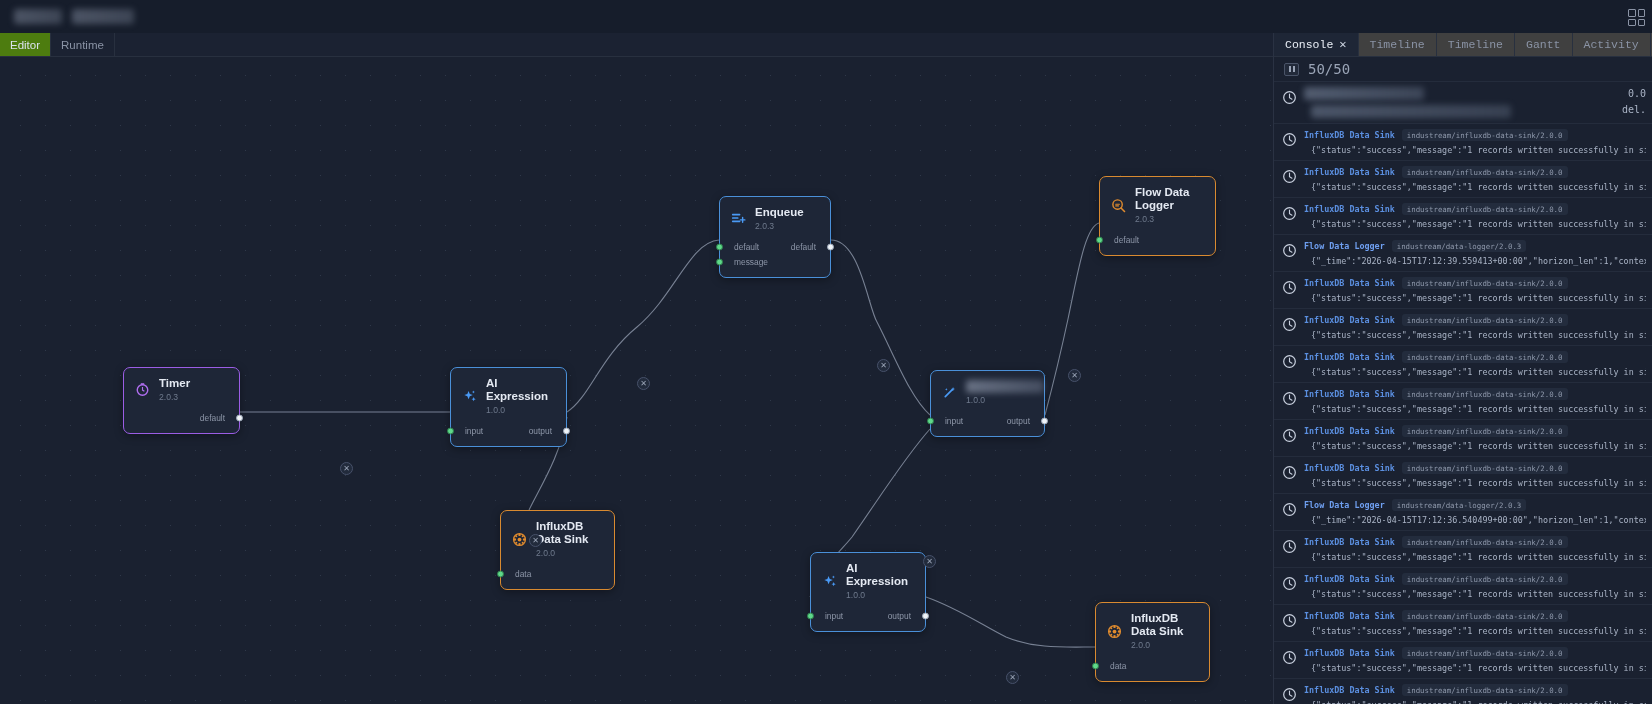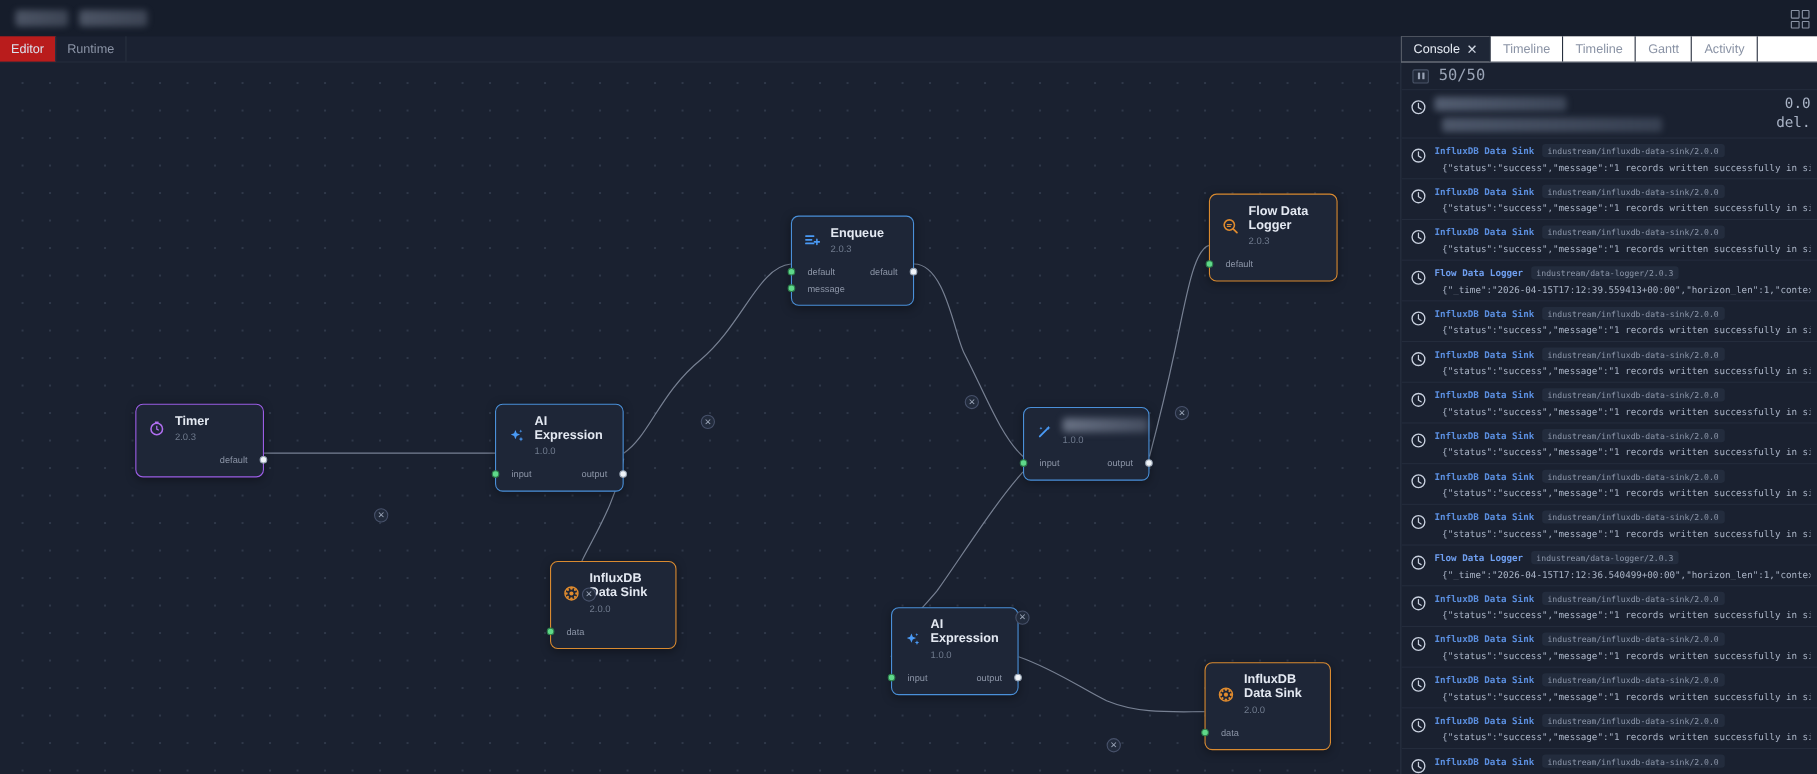--- a/index.html
+++ b/index.html
@@ -44,21 +44,21 @@
     background: #1b2232;
     border-bottom: 1px solid #28303f;
     display: flex; align-items: stretch;
   }
   .tab {
     display: flex; align-items: center; padding: 0 10px;
     font-size: 11.5px; color: #8a93a5;
     border-right: 1px solid #28303f;
     cursor: pointer; white-space: nowrap;
   }
-  .tab.active { color: #dbe2ee; background: #b91c1c; }
+  .tab.active { color: #dbe2ee; background: #4d7c0f; }
 
   
   .canvas {
     position: absolute; left: 0; top: 57px; width: 1273px; height: 647px;
     background-color: #1a2130;
     background-image: radial-gradient(#2b3purple 0, transparent 0);
     background-image: radial-gradient(circle, #2f3849 0.9px, transparent 1px);
     background-size: 25px 25px;
     background-position: 8px 6px;
     overflow: hidden;
@@ -115,21 +115,21 @@
 
   
   .console {
     position: absolute; left: 1273px; top: 33px; width: 379px; height: 671px;
     background: #1a2130;
     border-left: 1px solid #2a3243;
     display: flex; flex-direction: column;
   }
   .console-tabs {
     display: flex; height: 24px; border-bottom: 1px solid #28303f;
-    background: #ffffff; flex: 0 0 24px;
+    background: #404040; flex: 0 0 24px; font-family: Liberation Mono, monospace;
   }
   .ctab {
     display: flex; align-items: center; gap: 6px; padding: 0 11px;
     font-size: 11.5px; color: #8a93a5; border-right: 1px solid #28303f;
     cursor: pointer; white-space: nowrap;
   }
   .ctab.active { color: #e8edf5; background: #1e2636; }
   .ctab .xclose { font-size: 12px; color: #cfd6e2; font-weight: 300; }
   .console-toolbar {
     height: 24px; display: flex; align-items: center; gap: 9px;
@@ -171,21 +171,21 @@
   .log-row.redacted .redbar {
     height: 13px; border-radius: 3px; width: 120px;
     background: linear-gradient(90deg, rgba(150,165,190,.45), rgba(140,155,180,.3));
     filter: blur(3px);
   }
   .log-row.redacted .redbar2 {
     height: 13px; border-radius: 3px; width: 200px; margin-top: 5px; margin-left: 7px;
     background: linear-gradient(90deg, rgba(150,165,190,.40), rgba(140,155,180,.26));
     filter: blur(3px);
   }
-  .rfrag { font-size: 13px; font-family: "DejaVu Sans Mono", monospace; color: #aab4c6; }
+  .rfrag { font-size: 10px; font-family: "DejaVu Sans Mono", monospace; color: #aab4c6; }
 </style>
 </head>
 <body>
 
 <div id="app">
 
   <div class="titlebar">
     <div class="title-redact">
       <span class="redact-pill a"></span>
       <span class="redact-pill b"></span>

